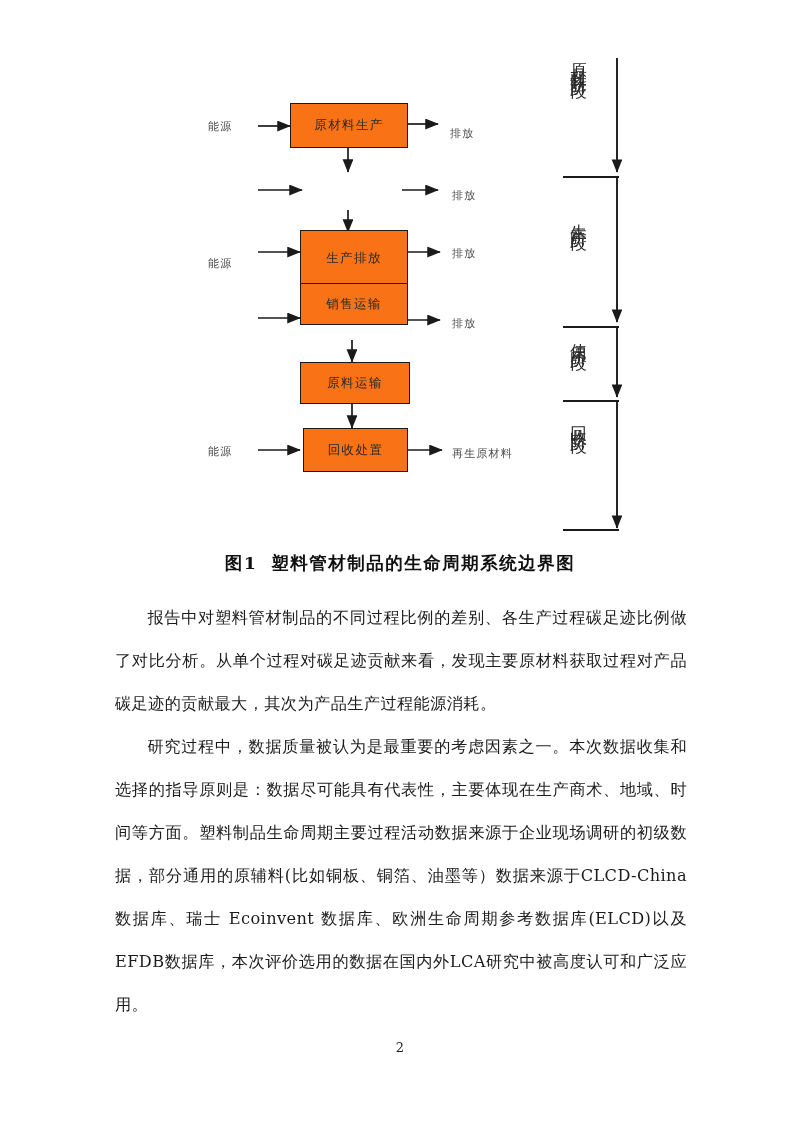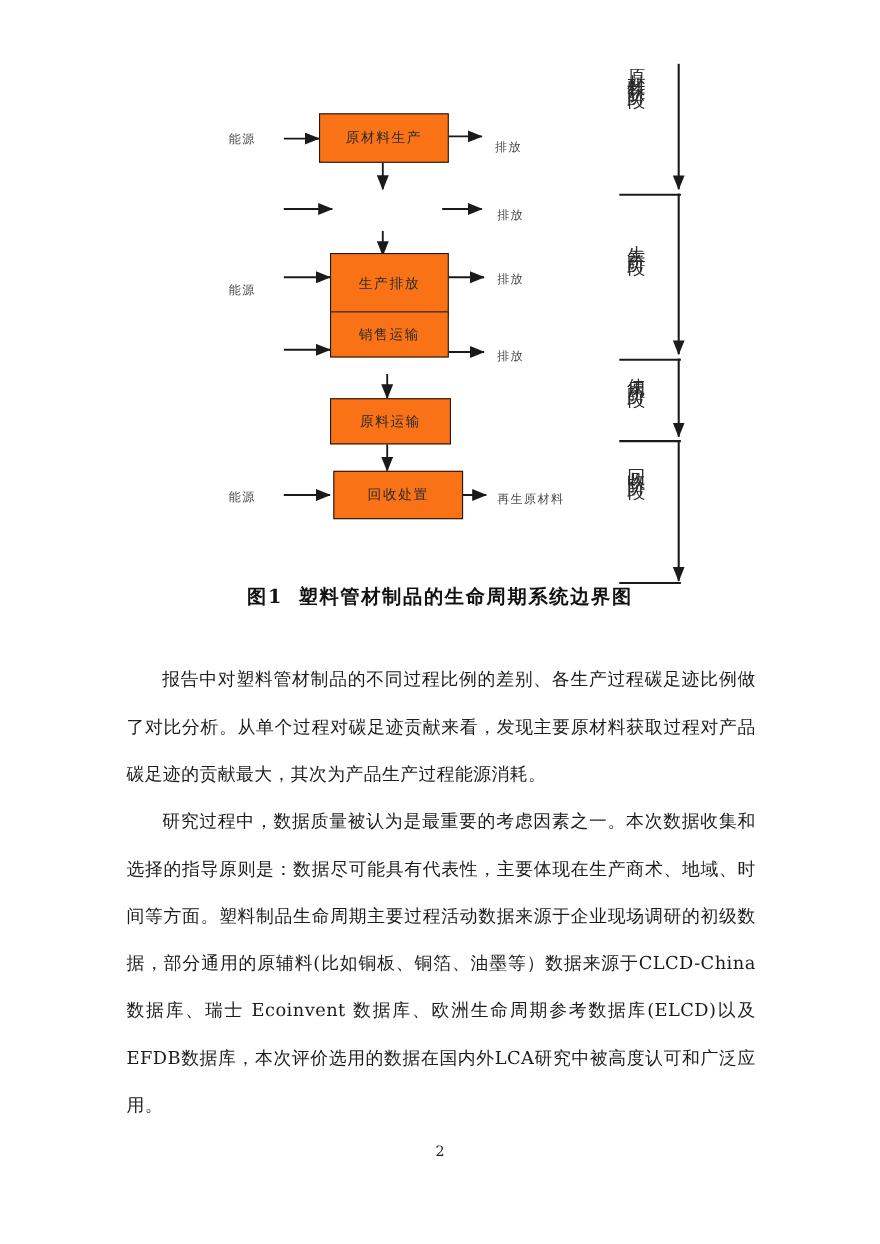--- a/index.html
+++ b/index.html
@@ -66,21 +66,21 @@
     font-size: 16.5px;
     letter-spacing: 4px;
     color: #2a2a2a;
     white-space: nowrap;
   }
 
   
   .caption {
     position: absolute;
     left: 0;
-    top: 530px;
+    top: 551px;
     width: 800px;
     text-align: center;
     font-family: "DejaVu Serif", "Liberation Serif", serif;
     font-weight: bold;
     font-size: 17.5px;
     letter-spacing: 1.5px;
     color: #111111;
   }
   .caption .cap-num { margin-right: 14px; }
 
@@ -175,21 +175,21 @@
     </div>
 
     <div class="flow-box" style="left:300px; top:283px; width:108px; height:42px;">
       <span class="flow-box-label">销售运输</span>
     </div>
 
     <div class="flow-box" style="left:300px; top:362px; width:110px; height:42px;">
       <span class="flow-box-label">原料运输</span>
     </div>
 
-    <div class="flow-box" style="left:303px; top:428px; width:118px; height:44px;">
+    <div class="flow-box" style="left:303px; top:428px; width:105px; height:44px;">
       <span class="flow-box-label">回收处置</span>
     </div>
 
     <span class="side-label" style="left:208px; top:119px;">能源</span>
     <span class="side-label" style="left:208px; top:256px;">能源</span>
     <span class="side-label" style="left:208px; top:444px;">能源</span>
 
     <span class="side-label" style="left:450px; top:126px;">排放</span>
     <span class="side-label" style="left:452px; top:188px;">排放</span>
     <span class="side-label" style="left:452px; top:246px;">排放</span>

